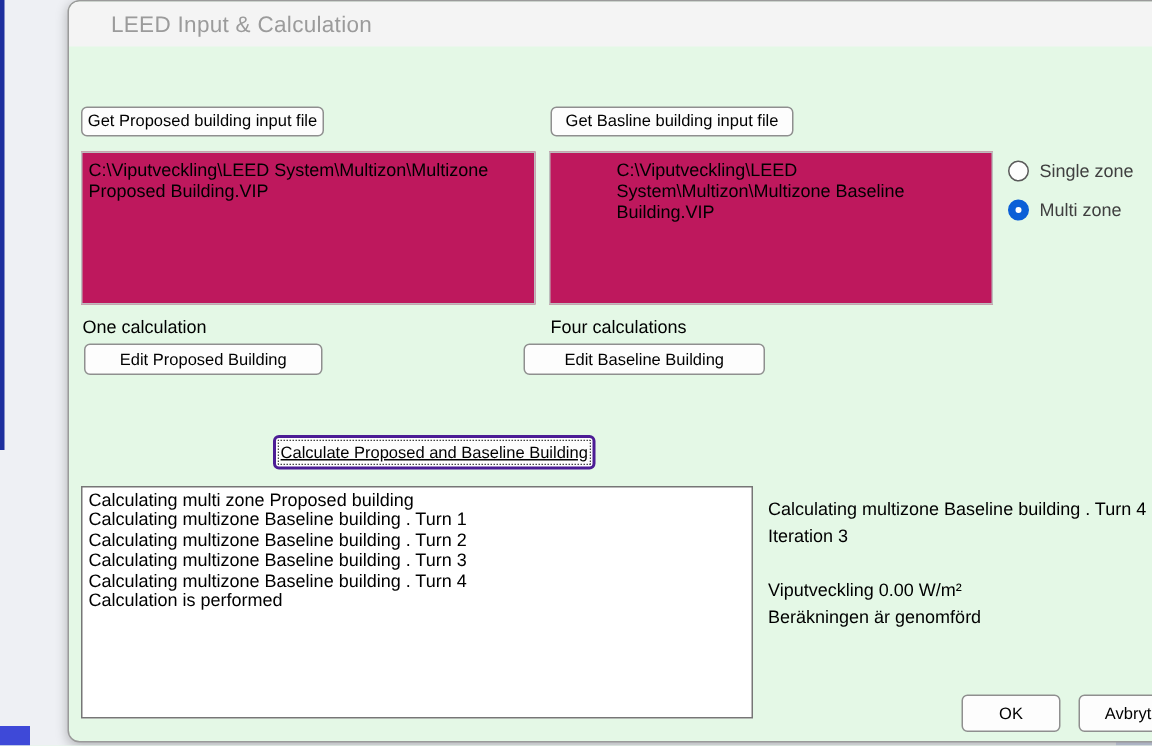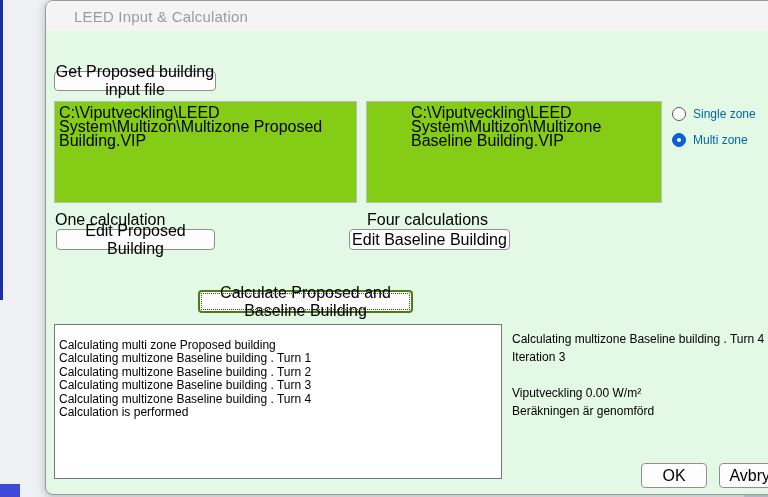--- a/index.html
+++ b/index.html
@@ -37,81 +37,82 @@
     position:absolute; right:6px; top:2px; width:30px; height:26px;
     display:flex; align-items:center; justify-content:center;
     color:#6f6f6f; font-size:14px; cursor:pointer;
   }
 
   .btn {
     position:absolute;
     background:#fdfdfd;
     border:1px solid #8f8f8f;
     border-radius:4px;
-    font-size:16px; color:#000;
+    font-size:11px; color:#000;
     display:flex; align-items:center; justify-content:center;
     cursor:pointer;
     font-family:"Liberation Sans", sans-serif;
   }
   .btn-get-proposed { left:8px;   top:70px; width:162px; height:20px; }
   .btn-get-baseline { left:321px; top:70px; width:162px; height:20px; }
 
   .pathbox {
     position:absolute; top:100px; height:102px;
-    background:#84cc16;
+    background:#be185d;
     border:1px solid #bdbdbd;
-    font-size:16px; line-height:14px; color:#000;
+    font-size:12px; line-height:14px; color:#000;
     padding:4px 4px;
     overflow:hidden;
     word-wrap:break-word;
   }
   .pathbox.proposed { left:8px;   width:303px; }
   .pathbox.baseline { left:320px; width:296px;padding-left:44px; }
 
   .radio-row {
     position:absolute; left:626px; display:flex; align-items:center; gap:7px;
-    font-size:12px; color:#0369a1; cursor:pointer;
+    font-size:12px; color:#404040; cursor:pointer;
   }
   .radio-row.single { top:106px; }
   .radio-row.multi  { top:132px; }
   .radio-circle {
     width:14px; height:14px; border-radius:50%;
     border:1px solid #5a5a5a; background:#fdfdfd;
     position:relative; flex:0 0 auto;
   }
   .radio-row.checked .radio-circle {
     background:#0b5fd7; border-color:#0b5fd7;
   }
   .radio-row.checked .radio-circle::after {
     content:""; position:absolute; left:4px; top:4px; width:4px; height:4px;
     border-radius:50%; background:#ffffff;
   }
 
   .calc-note {
-    position:absolute; top:210px; font-size:16px; color:#000;
+    position:absolute; top:210px; font-size:12px; color:#000;
   }
   .calc-note.proposed { left:9px; }
   .calc-note.baseline { left:321px; }
 
   .btn-edit-proposed { left:10px;  top:228px; width:159px; height:21px; }
   .btn-edit-baseline { left:303px; top:228px; width:161px; height:21px; }
 
   .btn-calculate {
-    left:152px; top:289px; width:215px; height:23px;
-    border:2px solid #4d7c0f;
+    left:136px; top:289px; width:215px; height:23px;
+    border:2px solid #4c1d95;
     outline:1px dotted #444; outline-offset:-4px;
     border-radius:4px;
+    text-decoration:underline;
   }
 
   .logbox {
     position:absolute; left:8px; top:323px; width:448px; height:155px;
     background:#ffffff;
     border:1px solid #767676;
     font-size:12px; line-height:13.4px; color:#000;
-    padding:14px 4px;
+    padding:2px 4px;
     overflow:hidden;
   }
   .log-line { white-space:nowrap; }
 
   .statusblock {
     position:absolute; left:466px; top:329px; width:285px;
     font-size:12px; line-height:18px; color:#000;
   }
   .status-gap { margin-top:18px; }
 
@@ -129,20 +130,21 @@
 <div class="dialog">
 
   <div class="titlebar">
     <div class="title">LEED Input &amp; Calculation</div>
     <div class="close-btn">
       <span>✕</span>
     </div>
   </div>
 
   <button class="btn btn-get-proposed">Get Proposed building input file</button>
+  <button class="btn btn-get-baseline">Get Basline building input file</button>
 
   <div class="pathbox proposed">C:\Viputveckling\LEED System\Multizon\Multizone Proposed Building.VIP</div>
   <div class="pathbox baseline">C:\Viputveckling\LEED System\Multizon\Multizone Baseline Building.VIP</div>
 
   <div class="radio-row single">
     <span class="radio-circle"></span>
     <span>Single zone</span>
   </div>
   <div class="radio-row multi checked">
     <span class="radio-circle"></span>

